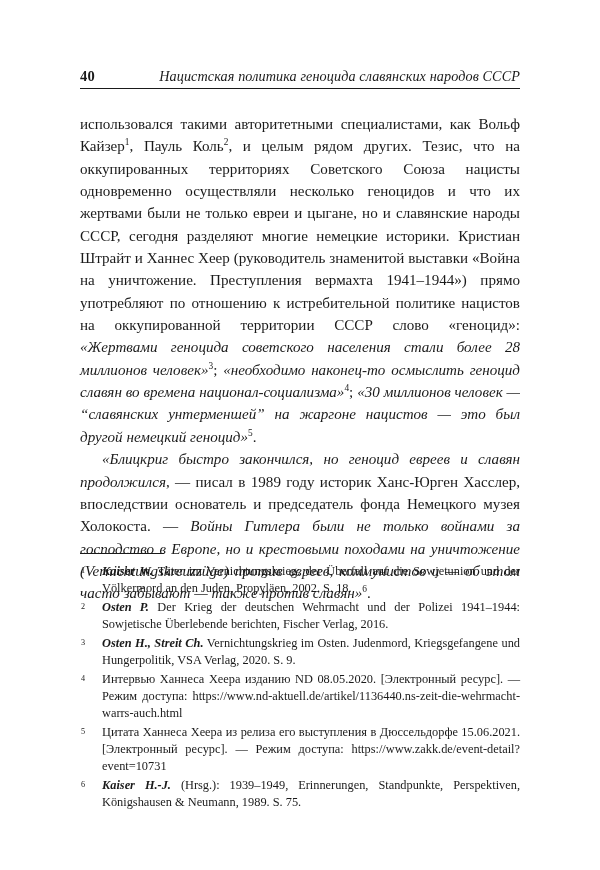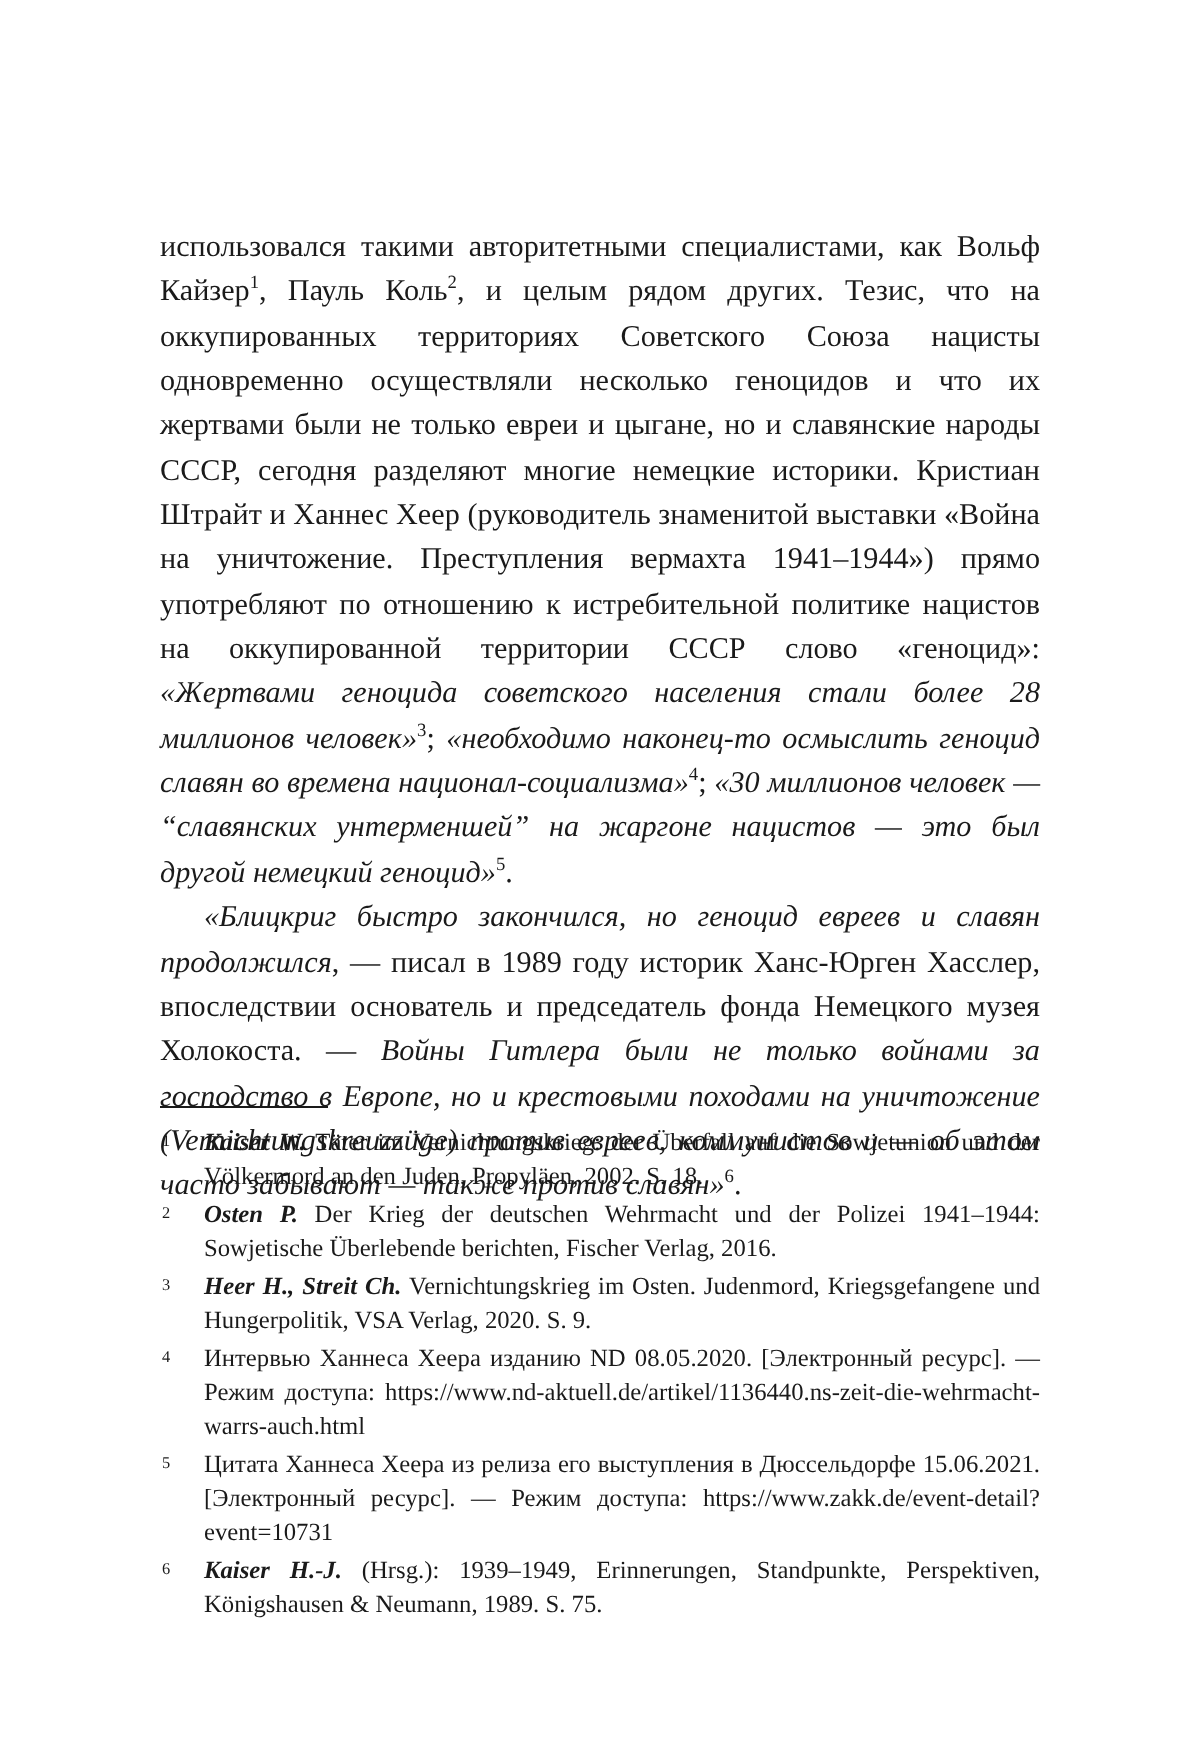--- a/index.html
+++ b/index.html
@@ -103,20 +103,24 @@
     font-size: 8.2px;
     line-height: 17.2px;
   }
   .fn .it { font-style: italic; font-weight: bold; }
 </style>
 </head>
 <body>
 
 <div class="page">
 
+  <div class="runhead">
+    <span class="folio">40</span>
+    <span class="runhead-title">Нацистская политика  геноцида славянских народов СССР</span>
+  </div>
 
   <div class="body-block">
 
     <p class="para"><span>использовался такими авторитетными специалистами, как Вольф Кайзер</span><sup>1</sup><span>, Пауль Коль</span><sup>2</sup><span>, и целым рядом других. Тезис, что на оккупированных территориях Советского Союза нацисты одновременно осуществляли несколько геноцидов и что их жертвами были не только евреи и цыгане, но и славянские народы СССР, сегодня разделяют многие немецкие историки. Кристиан Штрайт и Ханнес Хеер (руководитель знаменитой выставки «Война на уничтожение. Преступления вермахта 1941–1944») прямо употребляют по отношению к истребительной политике нацистов на оккупированной территории СССР слово «геноцид»: </span><span class="it">«Жертвами геноцида советского населения стали более 28 миллионов человек»</span><sup>3</sup><span>; </span><span class="it">«необходимо наконец-то осмыслить геноцид славян во времена национал-социализма»</span><sup>4</sup><span>; </span><span class="it">«30 миллионов человек — “славянских унтерменшей” на жаргоне нацистов — это был другой немецкий геноцид»</span><sup>5</sup><span>.</span></p>
 
     <p class="para indent"><span class="it">«Блицкриг быстро закончился, но геноцид евреев и славян продолжился</span><span>, — писал в 1989 году историк Ханс-Юрген Хасслер, впоследствии основатель и председатель фонда Немецкого музея Холокоста. — </span><span class="it">Войны Гитлера были не только войнами за господство в Европе, но и крестовыми походами на уничтожение (Vernichtungskreuzzüge) против евреев, коммунистов и — об этом часто забывают — также против славян»</span><sup>6</sup><span>.</span></p>
 
   </div>
 
   <div class="footnotes">
@@ -124,21 +128,21 @@
 
     <div class="fn">
       <span class="fn-num">1</span><span class="it">Kaiser W.</span><span> Täter im Vernichtungskrieg: der Überfall auf die Sowjetunion und der Völkermord an den Juden, Propyläen, 2002. S. 18.</span>
     </div>
 
     <div class="fn">
       <span class="fn-num">2</span><span class="it">Osten P.</span><span> Der Krieg der deutschen Wehrmacht und der Polizei 1941–1944: Sowjetische Überlebende berichten, Fischer Verlag, 2016.</span>
     </div>
 
     <div class="fn">
-      <span class="fn-num">3</span><span class="it">Heer H., Streit Ch.</span><span> Vernichtungskrieg im Osten. Judenmord, Kriegsgefangene und Hungerpolitik, VSA Verlag, 2020. S. 9.</span>
+      <span class="fn-num">3</span><span class="it">Osten H., Streit Ch.</span><span> Vernichtungskrieg im Osten. Judenmord, Kriegsgefangene und Hungerpolitik, VSA Verlag, 2020. S. 9.</span>
     </div>
 
     <div class="fn">
       <span class="fn-num">4</span><span class="it"></span><span>Интервью Ханнеса Хеера изданию ND 08.05.2020. [Электронный ресурс]. — Режим доступа: https://www.nd-aktuell.de/artikel/1136440.ns-zeit-die-wehrmacht-warrs-auch.html</span>
     </div>
 
     <div class="fn">
       <span class="fn-num">5</span><span class="it"></span><span>Цитата Ханнеса Хеера из релиза его выступления в Дюссельдорфе 15.06.2021. [Электронный ресурс]. — Режим доступа: https://www.zakk.de/event-detail?event=10731</span>
     </div>
 

